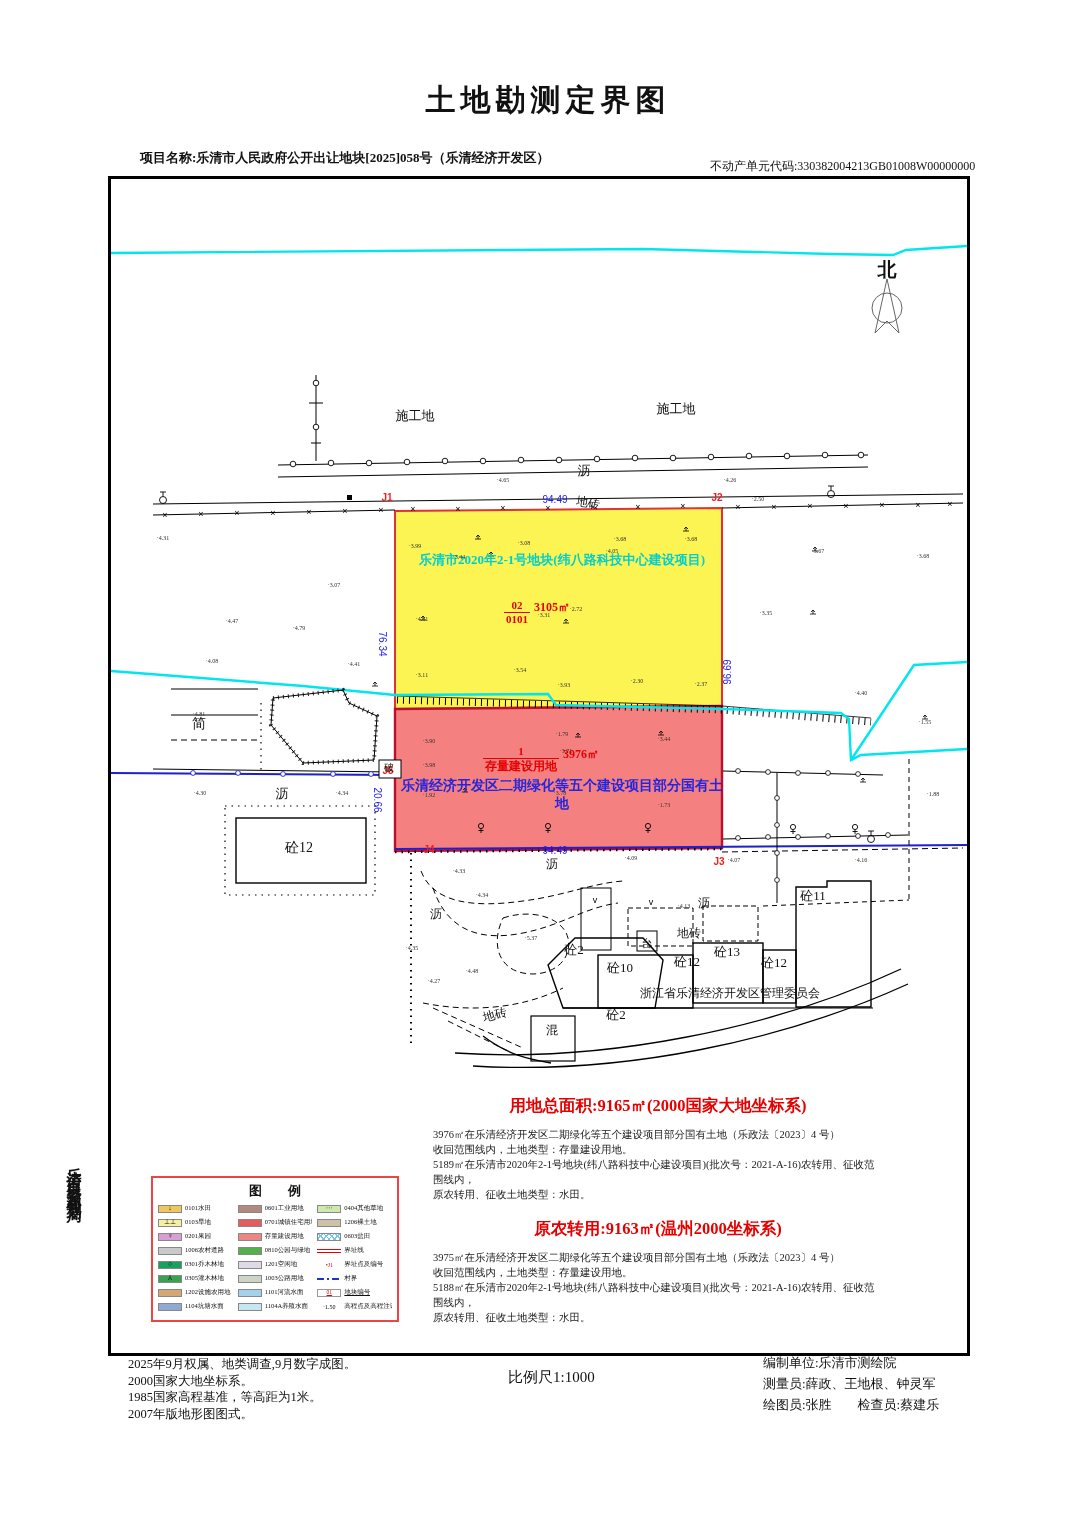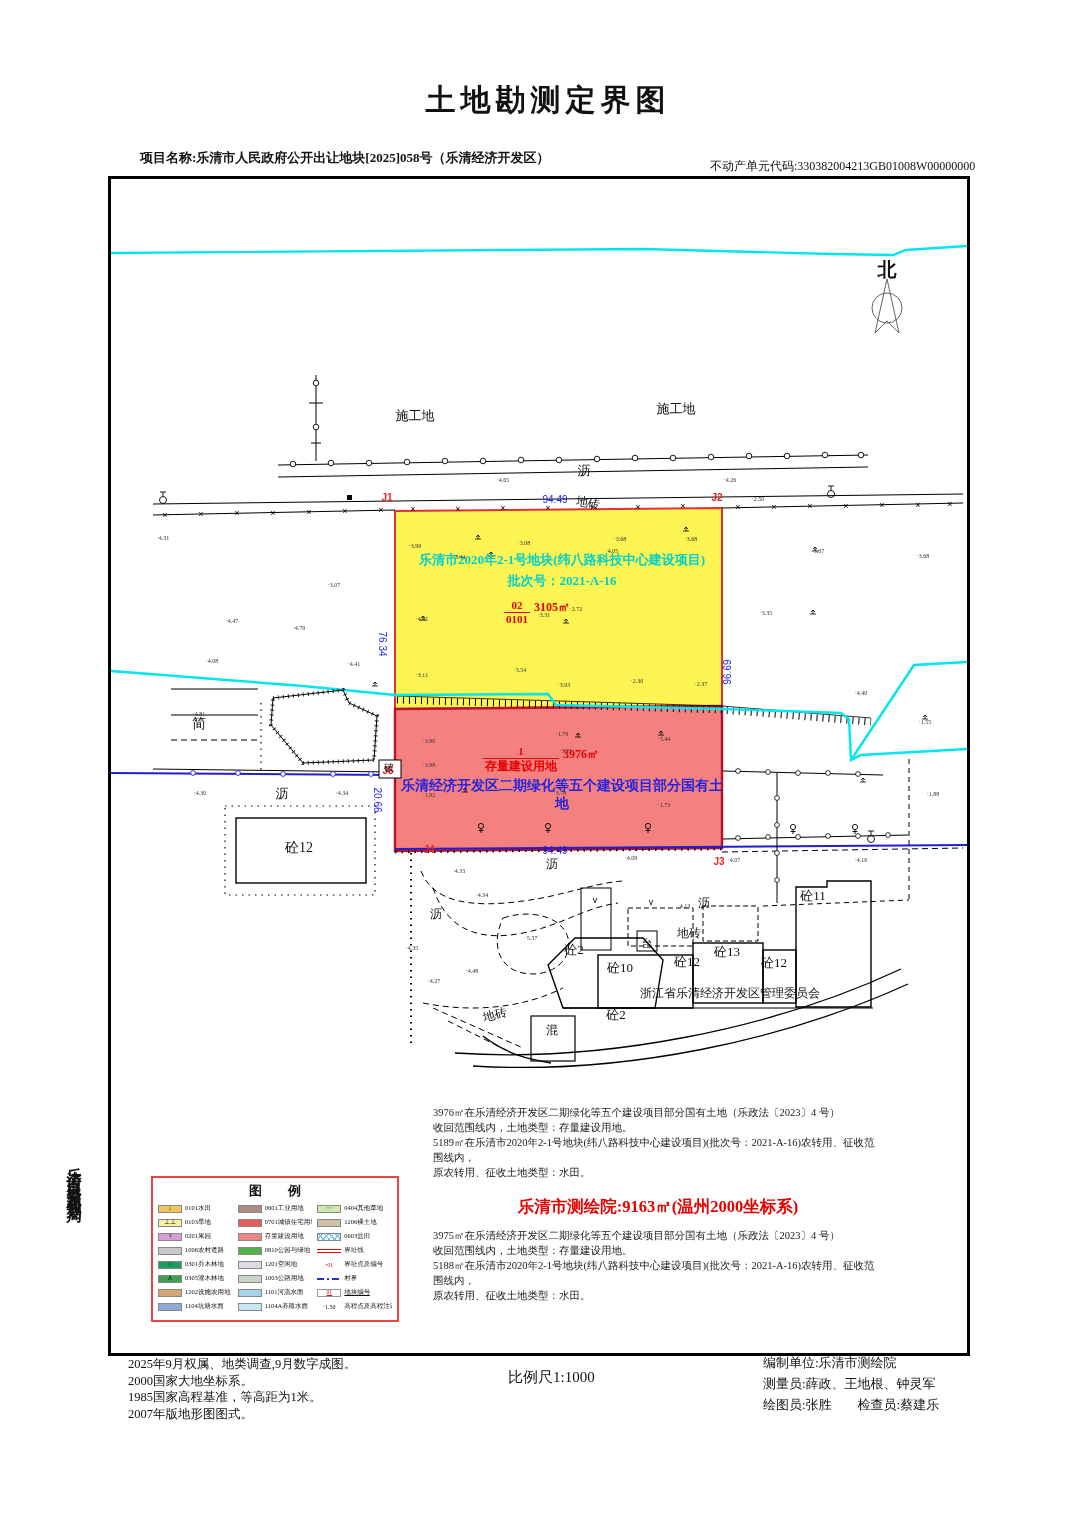--- a/index.html
+++ b/index.html
@@ -258,21 +258,20 @@
       <g stroke="#666" fill="none" stroke-width="1">
         <polygon points="884,276 872,330 884,318 896,330"></polygon>
         <circle cx="884" cy="305" r="15"></circle>
       </g>
     </svg>
 
     <div class="north-label">北</div>
 
     <div class="yp-name">
       <div>乐清市2020年2-1号地块(纬八路科技中心建设项目)</div>
-      <div>批次号：2021-A-16</div>
     </div>
     <div class="coderow" style="left:393px;top:420px;">
       <span class="frac">
         <span class="t">02</span>
         <span class="b">0101</span>
       </span>
       <span class="area-val">3105㎡</span>
     </div>
     <div class="jlab" style="left:276px;top:318px;">J1</div>
     <div class="jlab" style="left:606px;top:318px;">J2</div>
@@ -366,27 +365,28 @@
         <span class="spot" style="left: 348px; top: 692px;">·4.33</span>
         <span class="spot" style="left: 371px; top: 716px;">·4.34</span>
         <span class="spot" style="left: 301px; top: 769px;">·4.35</span>
         <span class="spot" style="left: 361px; top: 792px;">·4.48</span>
         <span class="spot" style="left: 323px; top: 802px;">·4.27</span>
         <span class="spot" style="left: 420px; top: 759px;">·5.37</span>
         <span class="spot" style="left: 573px; top: 727px;">·4.13</span>
       </div>
 
     <div class="areas">
+      <h3>用地总面积:9165㎡(2000国家大地坐标系)</h3>
       <div class="para">
         <div>3976㎡在乐清经济开发区二期绿化等五个建设项目部分国有土地（乐政法〔2023〕4 号）</div>
         <div>收回范围线内，土地类型：存量建设用地。</div>
         <div>5189㎡在乐清市2020年2-1号地块(纬八路科技中心建设项目)(批次号：2021-A-16)农转用、征收范围线内，</div>
         <div>原农转用、征收土地类型：水田。</div>
       </div>
-      <h3 class="second">乐清市测绘院:9163㎡(温州2000坐标系)</h3>
+      <h3 class="second">原农转用:9163㎡(温州2000坐标系)</h3>
       <div class="para">
         <div>3975㎡在乐清经济开发区二期绿化等五个建设项目部分国有土地（乐政法〔2023〕4 号）</div>
         <div>收回范围线内，土地类型：存量建设用地。</div>
         <div>5188㎡在乐清市2020年2-1号地块(纬八路科技中心建设项目)(批次号：2021-A-16)农转用、征收范围线内，</div>
         <div>原农转用、征收土地类型：水田。</div>
       </div>
     </div>
 
     <div class="legend">
       <div class="lg-title">图　　例</div>

